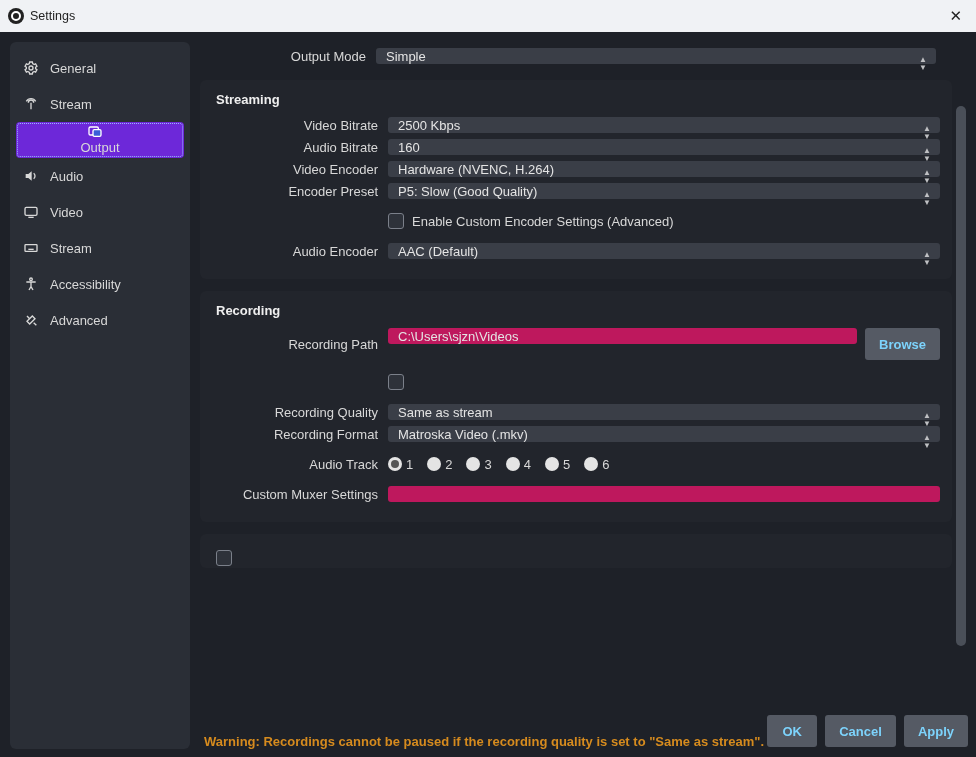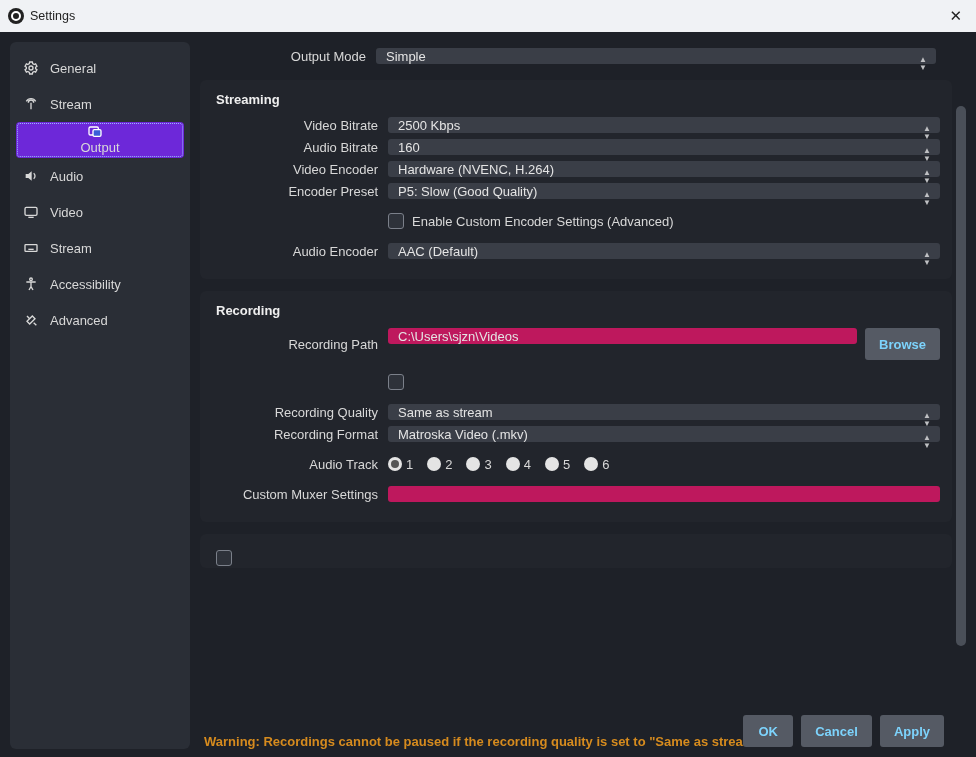--- a/index.html
+++ b/index.html
@@ -49,21 +49,21 @@
   .btn { height: 32px; padding: 0 14px; border-radius: 3px; background: #555a64; color: #7dd3fc; display:inline-flex; align-items:center; justify-content:center; cursor:pointer;font-weight:bold; }
 
   .radio-row { display:flex; align-items:center; height: 32px; gap: 14px; }
   .radio { display:flex; align-items:center; gap:4px; }
   .radio .dot { width:14px; height:14px; border-radius:50%; background:#e4e4e4; position:relative; }
   .radio .dot.mid::after { content:""; position:absolute; top:3px; left:3px; width:8px; height:8px; border-radius:50%; background:#3a3e47; }
   .radio.checked .dot::after { content:""; position:absolute; top:3px; left:3px; width:8px; height:8px; border-radius:50%; background:#555; }
 
   .warning { color: #d68b1e; font-weight:600; font-size: 13px; padding: 12px 0 0 4px; }
 
-  .footer { position: absolute; right: 32px; bottom: 12px; display:flex; gap: 8px; }
+  .footer { position: absolute; right: 8px; bottom: 12px; display:flex; gap: 8px; }
   .footer .btn { min-width: 50px; }
 
   .path-row { display:flex; gap:8px; }
   .path-row .textbox { flex:1; }
 
   .group.cutoff { height: 34px; overflow:hidden; padding:8px 12px; }
 </style>
 </head>
 <body>
 

